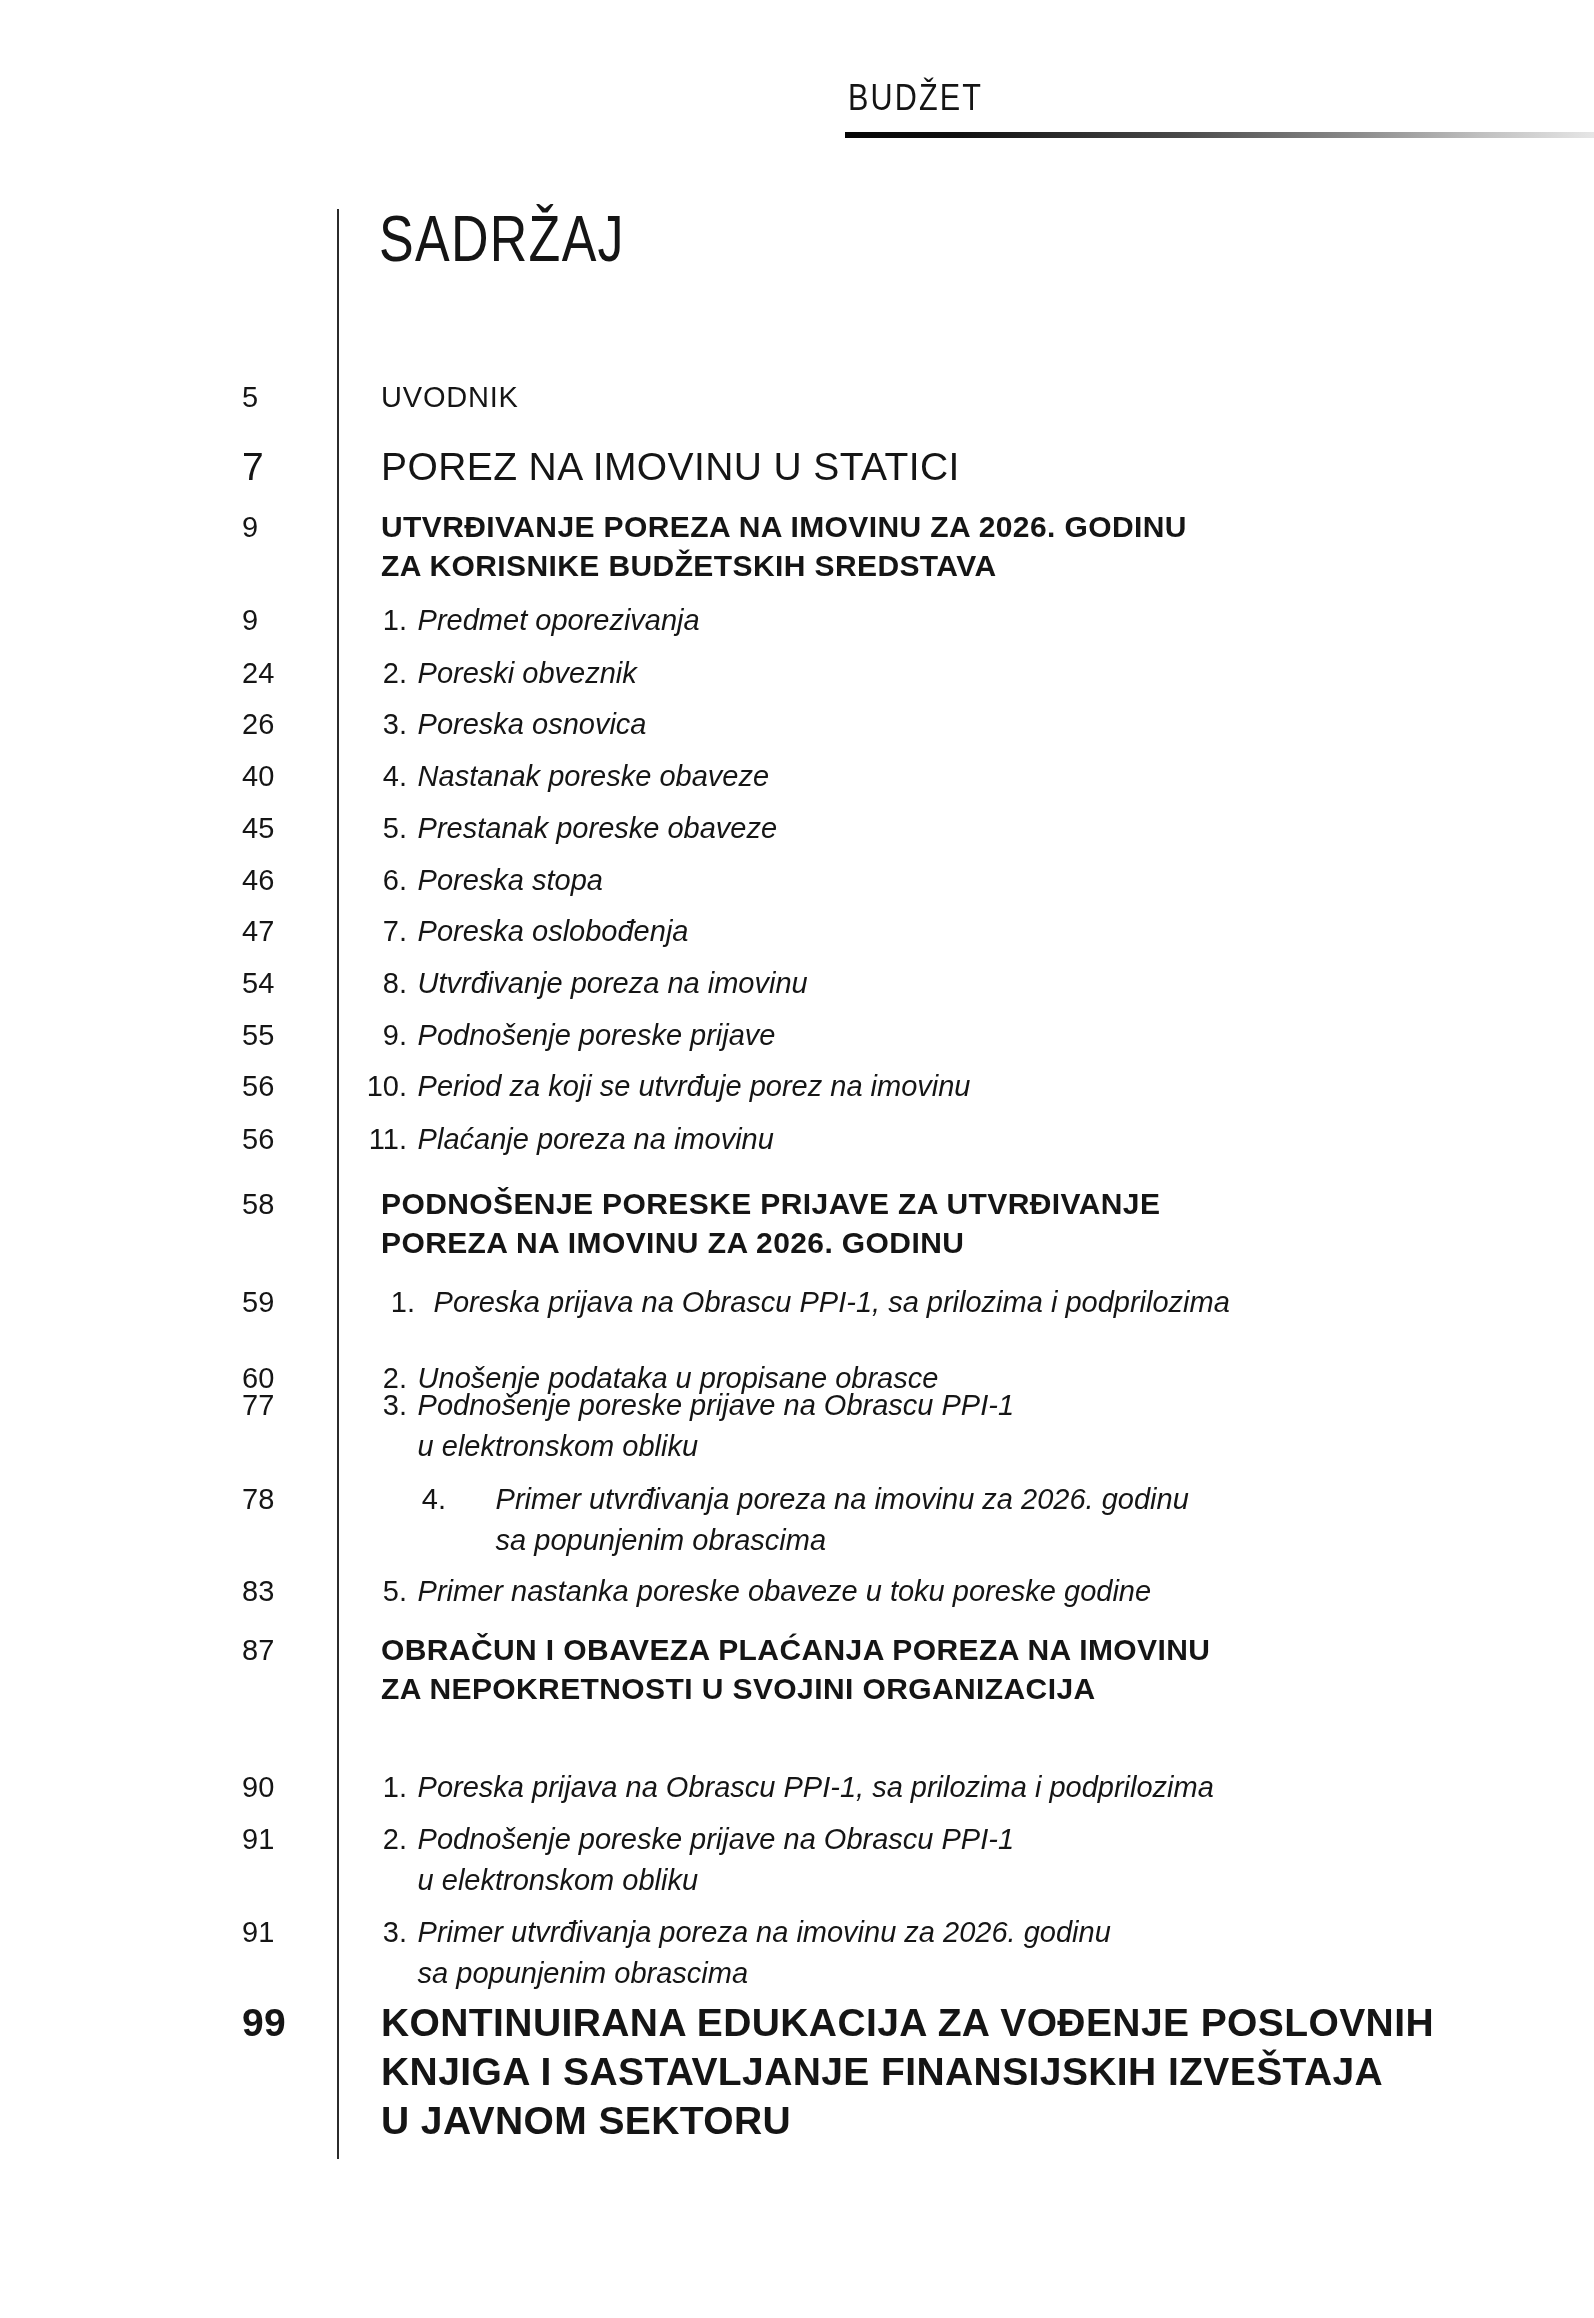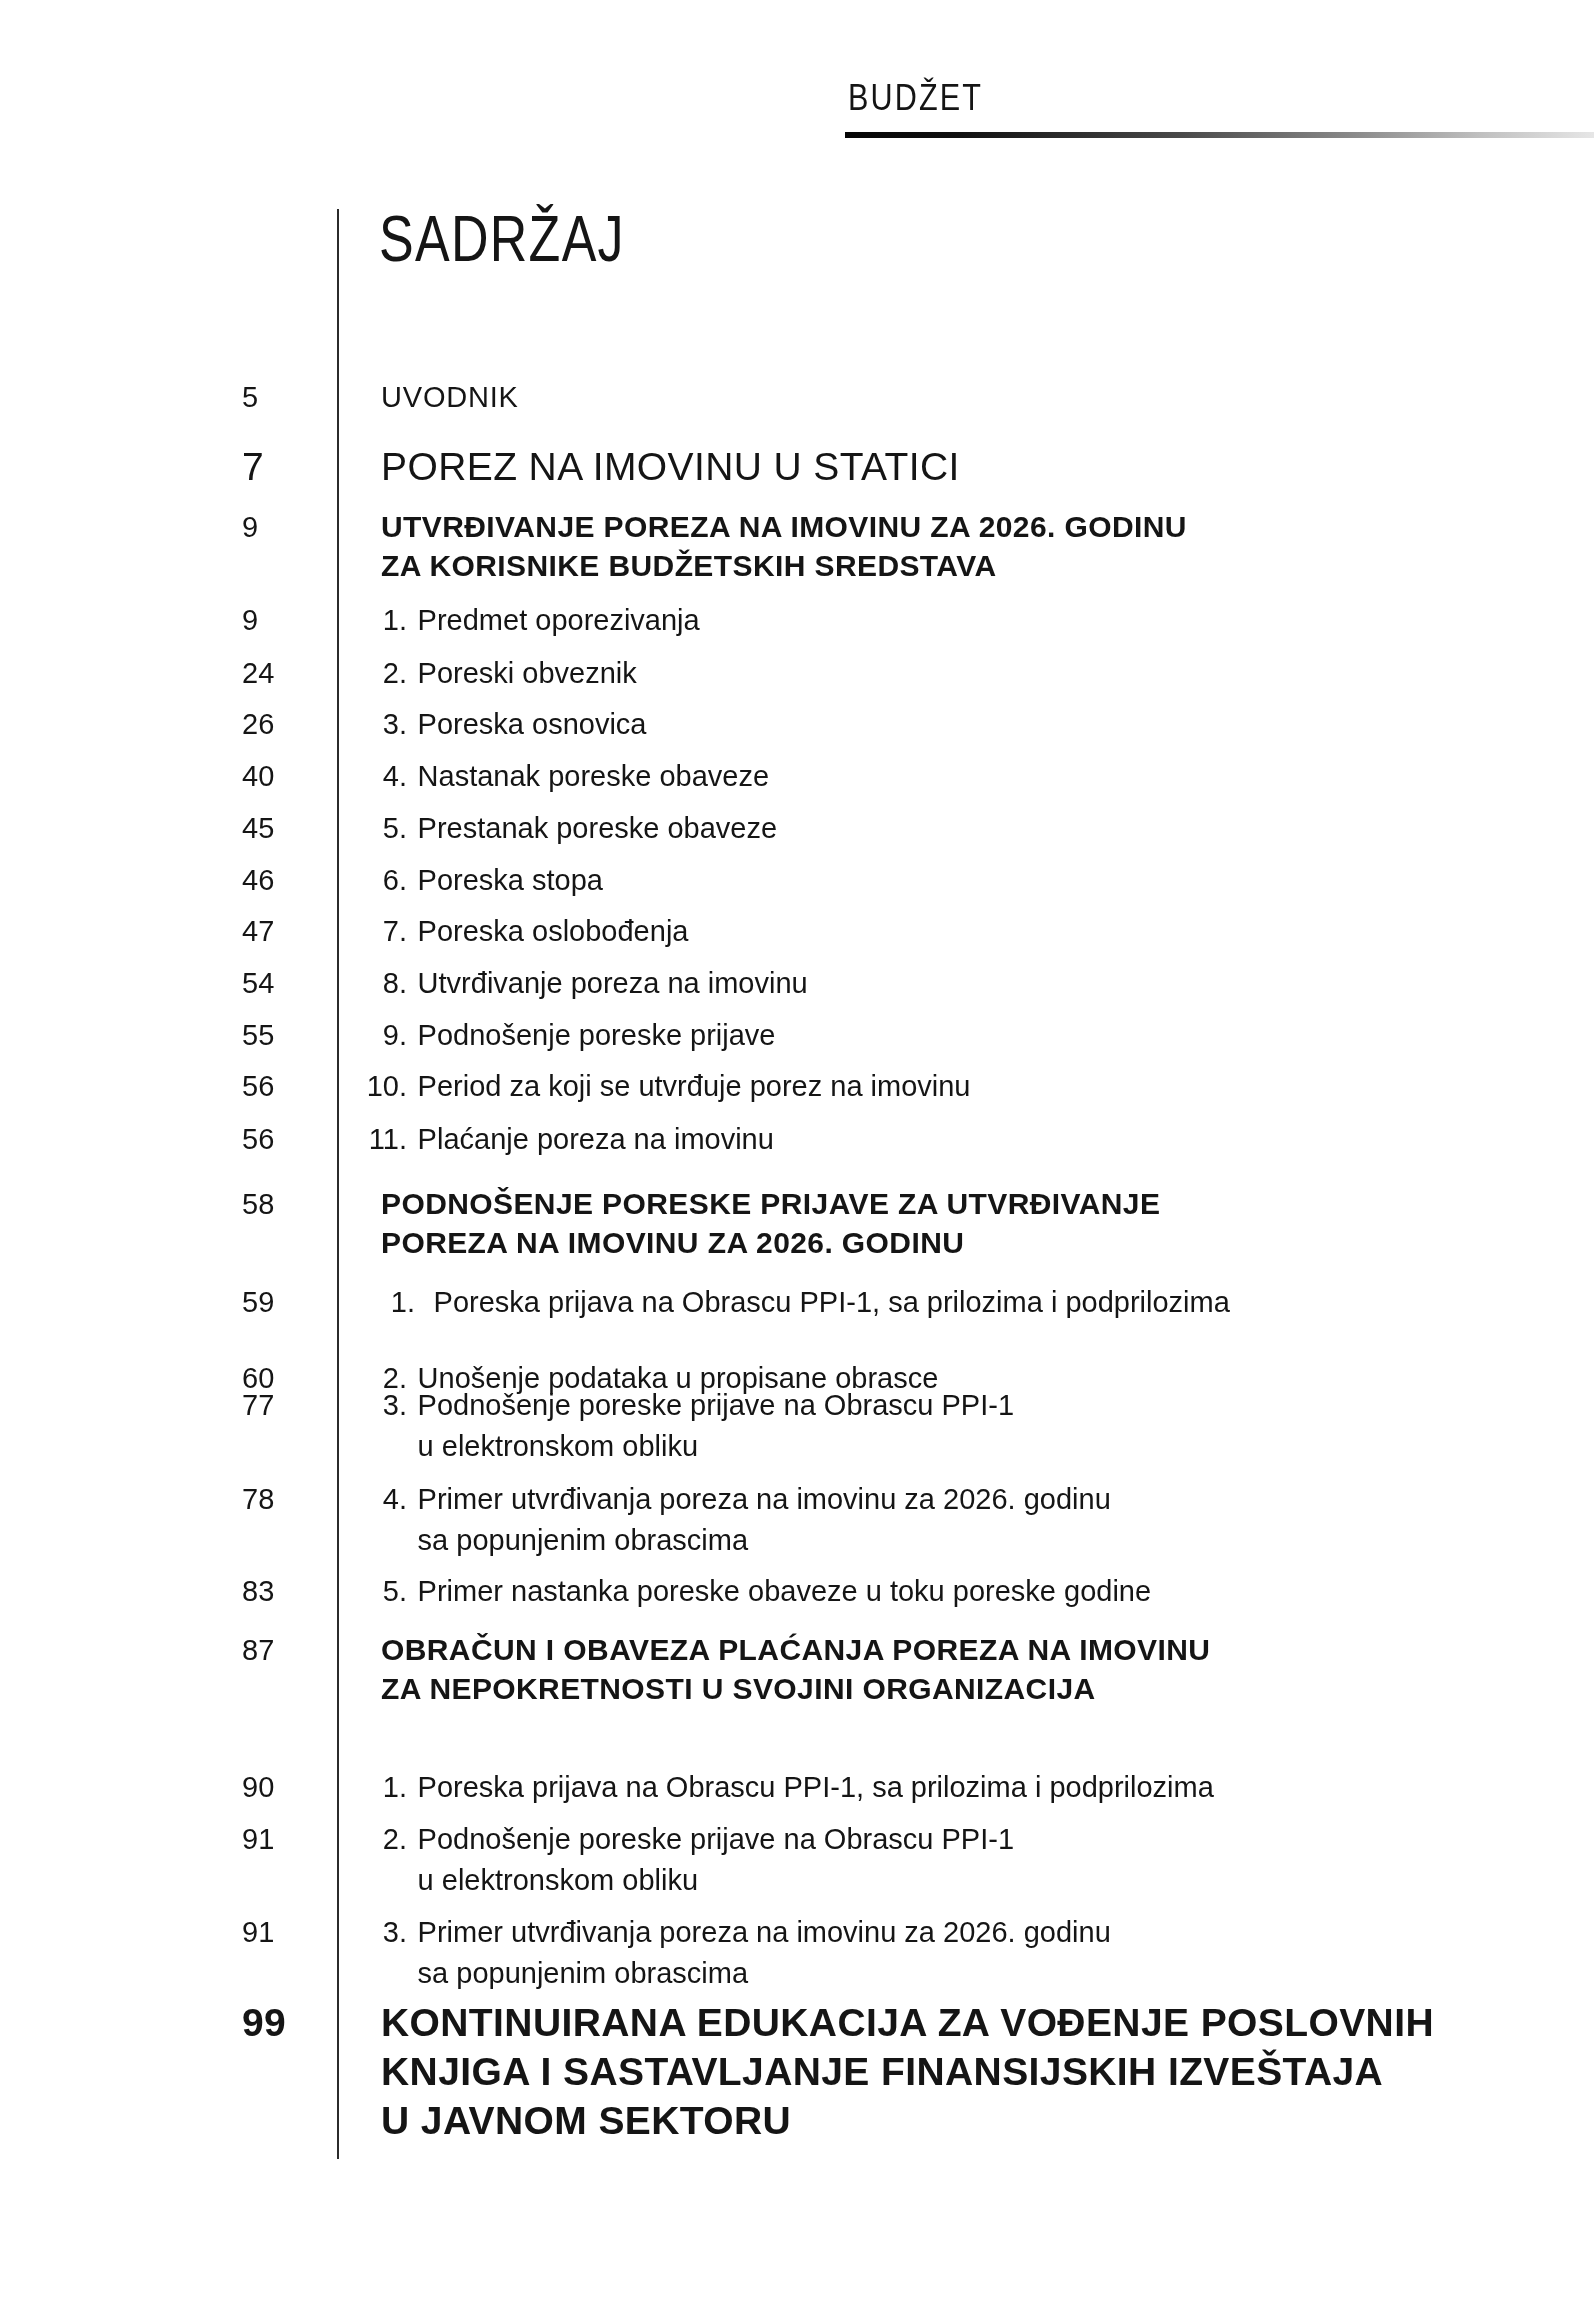--- a/index.html
+++ b/index.html
@@ -35,21 +35,21 @@
     background:var(--divider-color,#2b2b2b);
   }
   
   #entries .row{
     position:absolute;left:242px;
     display:flex;align-items:baseline;white-space:nowrap;
   }
   .pagenum{flex:none;width:96px;}
   .row .lines{margin-left:43px;}
   .row.item .inum{flex:none;margin-left:26px;width:43px;text-align:right;}
-  .row.item .lines{margin-left:10.6px;}
+  .row.item .lines{margin-left:10.6px;font-style:italic;}
 
   .row.item, .row.caps{font-size:29px;font-weight:400;}
   .row.item .line, .row.caps .line{line-height:41px;}
   .row.caps{letter-spacing:0.8px;}
 
   .row.section{font-size:30px;font-weight:700;letter-spacing:0.4px;}
   .row.section .line{line-height:39px;}
   .row.section .pagenum{font-size:29px;font-weight:400;letter-spacing:0;}
 
   .row.chapter{font-size:39px;font-weight:400;letter-spacing:0.4px;}
@@ -188,21 +188,21 @@
         </div>
       </div>
       <div class="row item" style="top: 1385px;">
         <div class="pagenum">77</div>
         <div class="inum">3.</div>
         <div class="lines">
           <div class="line">Podnošenje poreske prijave na Obrascu PPI-1</div>
           <div class="line">u elektronskom obliku</div>
         </div>
       </div>
-      <div class="row item" style="top: 1479px;">
+      <div class="row item" style="top: 1479px; gap: 39px;">
         <div class="pagenum">78</div>
         <div class="inum">4.</div>
         <div class="lines">
           <div class="line">Primer utvrđivanja poreza na imovinu za 2026. godinu</div>
           <div class="line">sa popunjenim obrascima</div>
         </div>
       </div>
       <div class="row item" style="top: 1571px;">
         <div class="pagenum">83</div>
         <div class="inum">5.</div>

